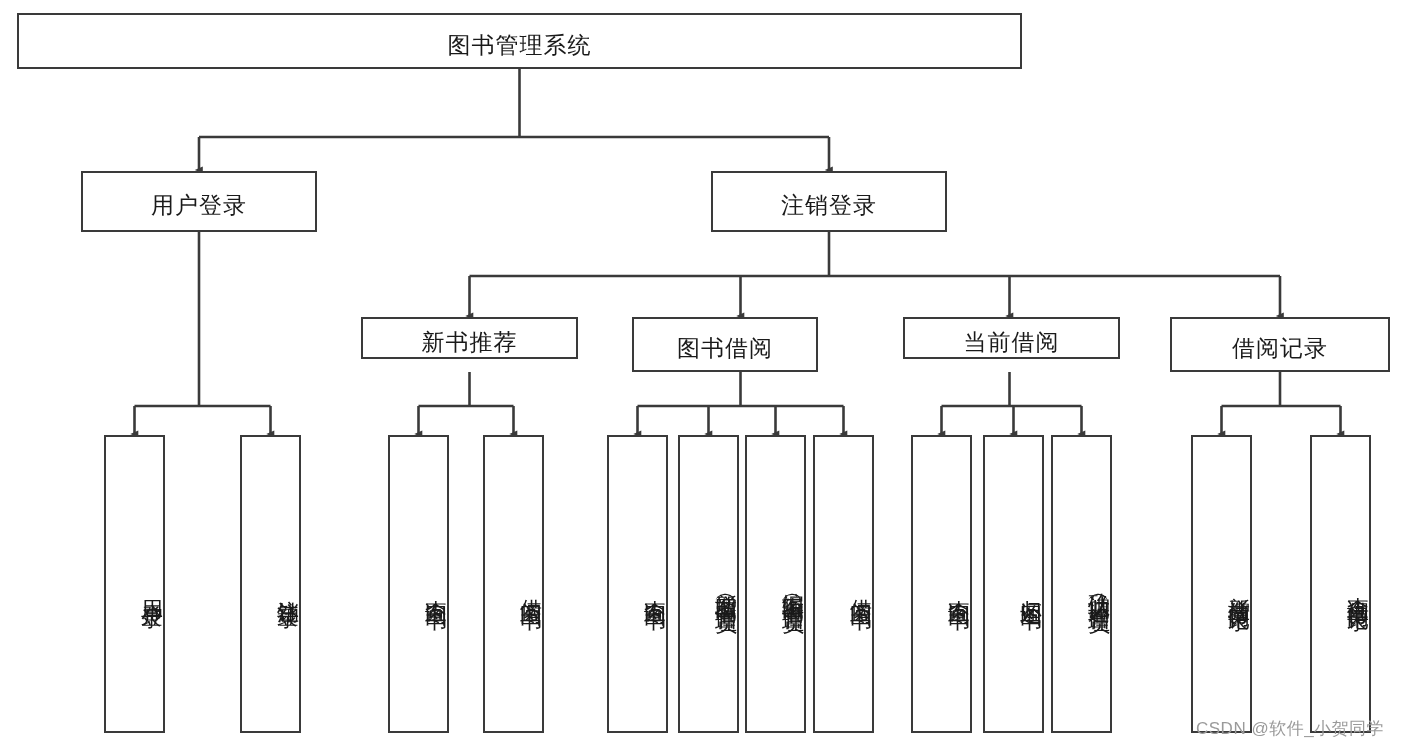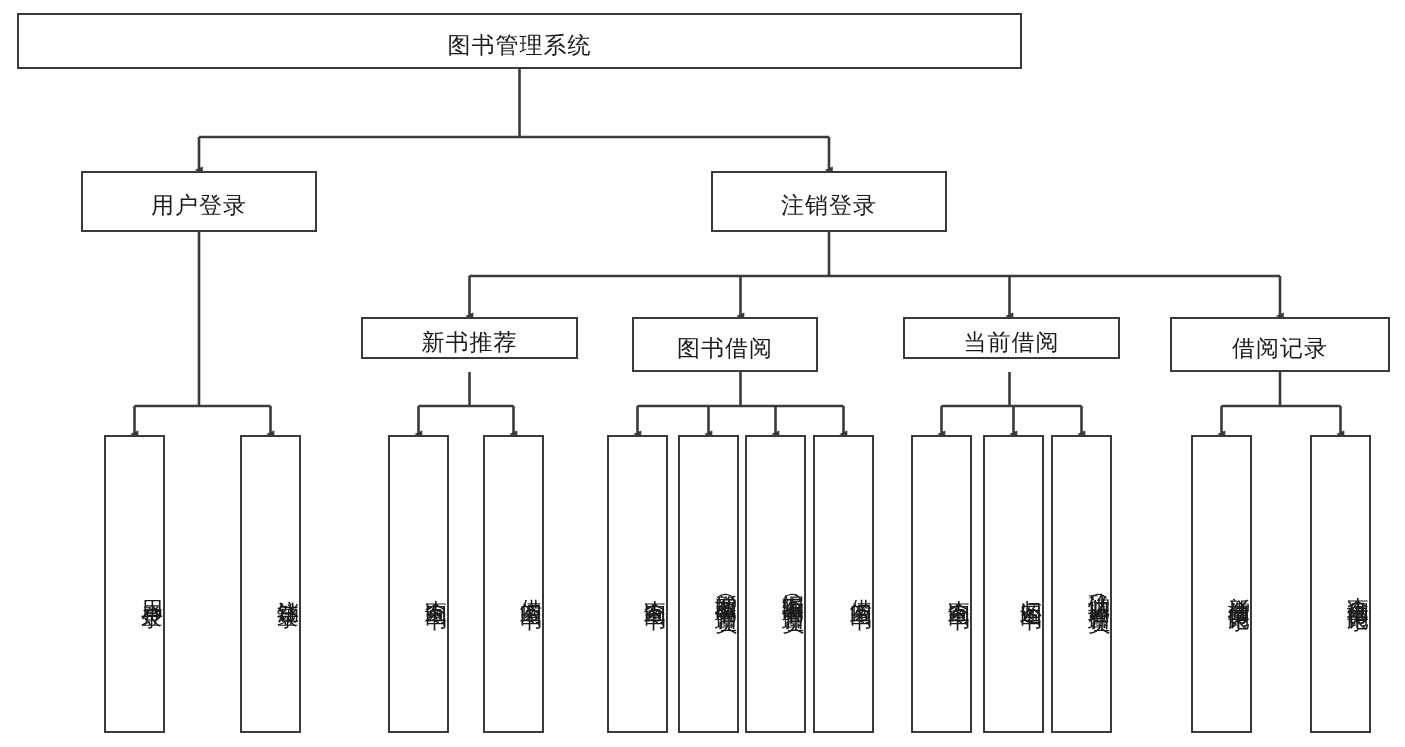--- a/index.html
+++ b/index.html
@@ -165,13 +165,14 @@
         <span class="node-label">确认归还（管理员）</span>
       </div>
       <div class="node vert" style="left: 1191px; top: 435px; width: 61px; height: 298px;">
         <span class="node-label">新增借阅记录</span>
       </div>
       <div class="node vert" style="left: 1310px; top: 435px; width: 61px; height: 298px;">
         <span class="node-label">查询借阅记录</span>
       </div>
     </div>
 
+  <div class="watermark" style="left: 1196px; top: 717px;">CSDN @软件_小贺同学</div>
 </div>
 
 </body></html>

